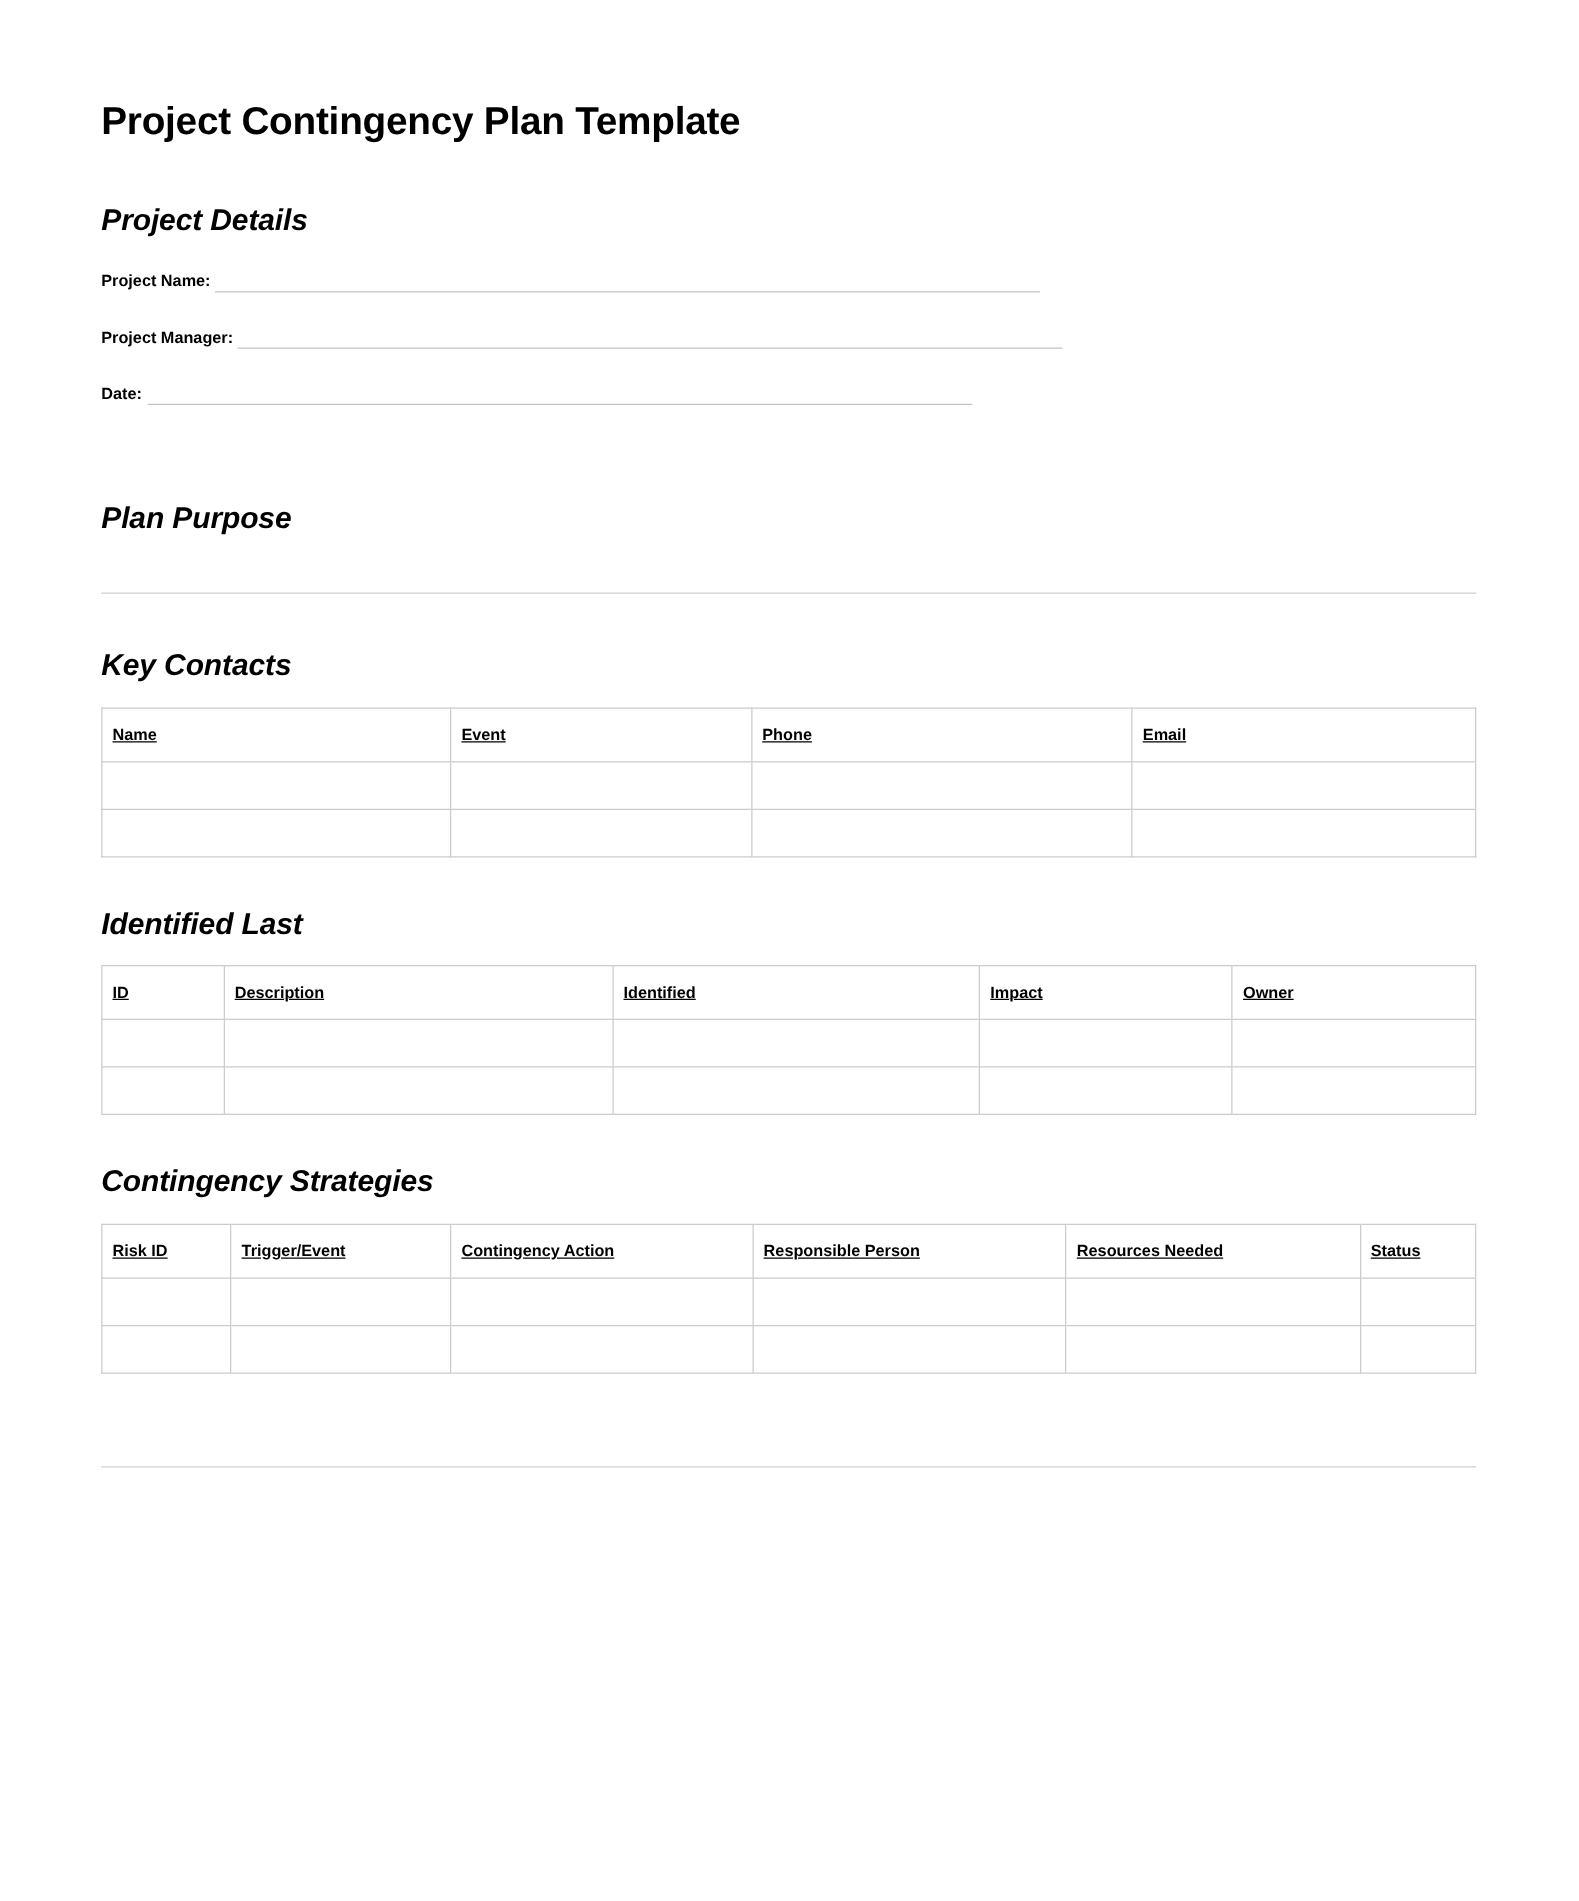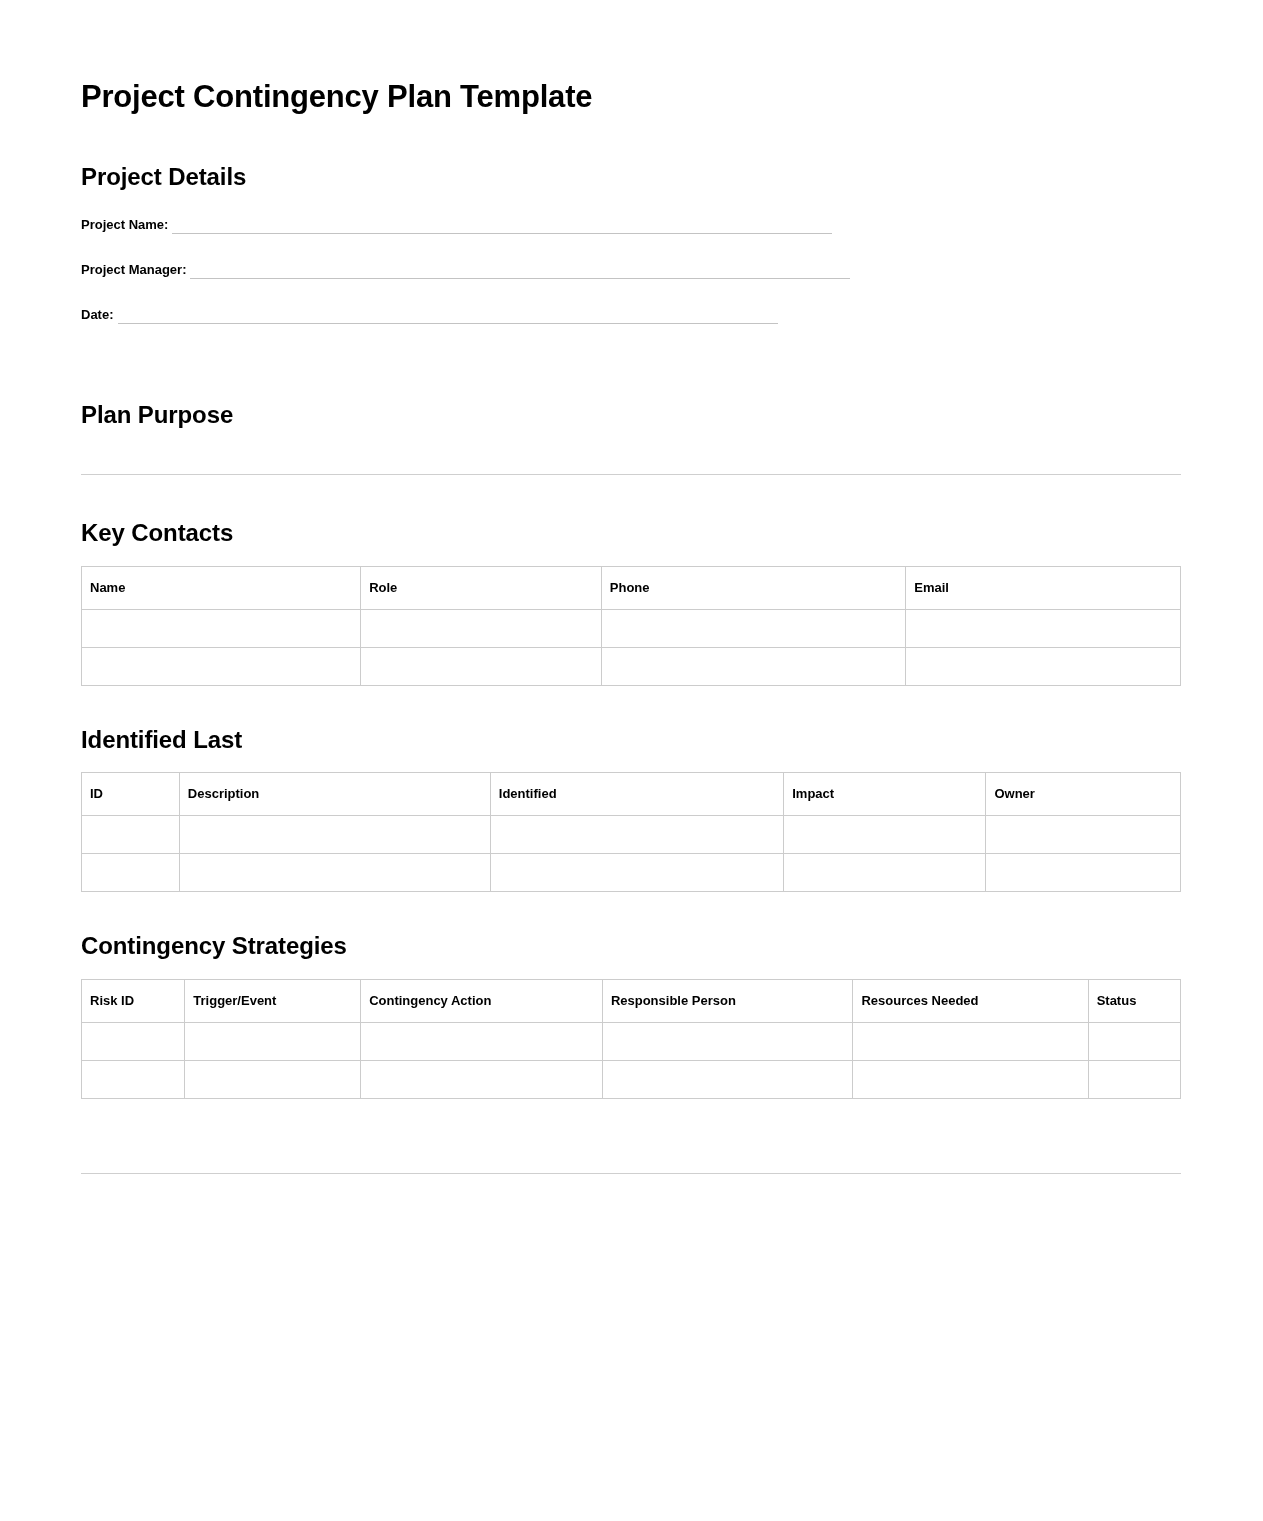--- a/index.html
+++ b/index.html
@@ -30,20 +30,21 @@
     line-height: 1.2;
     margin: 0 0 48px 0;
     letter-spacing: -0.2px;
   }
   .section-title {
     font-size: 24px;
     font-weight: bold;
     line-height: 1.2;
     margin: 0 0 18px 0;
     letter-spacing: -0.1px;
+    font-style: italic;
   }
   .section {
     margin: 0;
   }
 
   
   .field-row {
     display: flex;
     align-items: flex-end;
     margin-bottom: 21px;
@@ -77,20 +78,21 @@
   .sp-40 { height: 40px; }
   .sp-44 { height: 44px; }
   .sp-56 { height: 56px; }
 
   
   table.tmpl {
     width: 100%;
     border-collapse: collapse;
     table-layout: fixed;
     margin: 0;
+    text-decoration: underline;
   }
   table.tmpl th,
   table.tmpl td {
     border: 1px solid #cccccc;
     text-align: left;
     vertical-align: top;
     padding: 0 8px;
     font-size: 13px;
   }
   table.tmpl th {
@@ -147,21 +149,21 @@
     <table class="tmpl">
       <colgroup>
         <col style="width:25.4%">
         <col style="width:21.9%">
         <col style="width:27.7%">
         <col style="width:25.0%">
       </colgroup>
       <thead>
         <tr>
           <th>Name</th>
-          <th>Role</th>
+          <th>Event</th>
           <th>Phone</th>
           <th>Email</th>
         </tr>
       </thead>
       <tbody>
         <tr>
           <td></td>
           <td></td>
           <td></td>
           <td></td>

